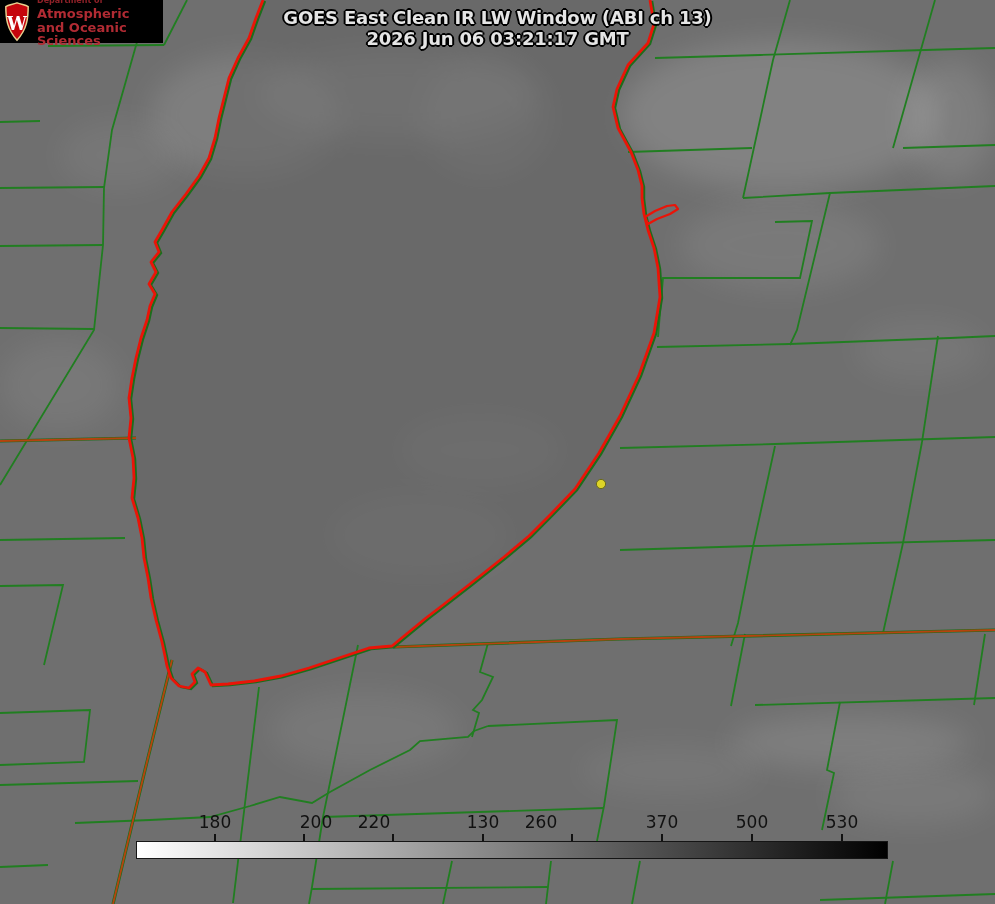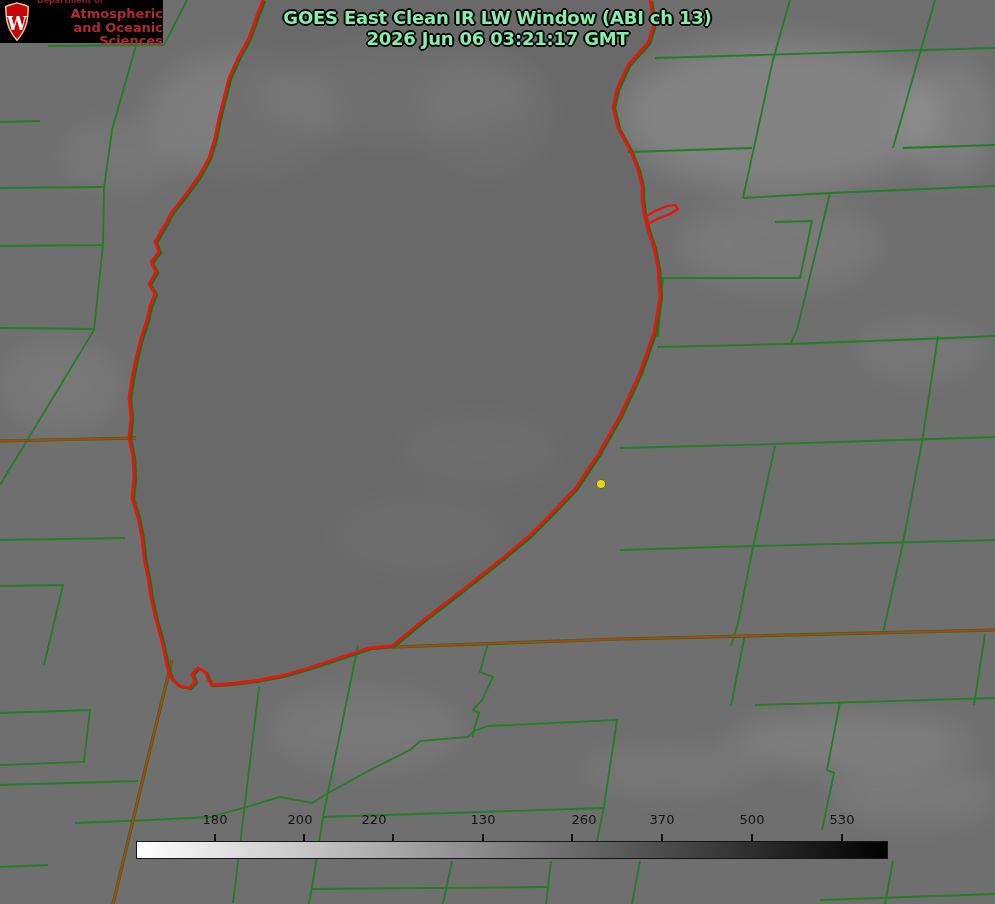--- a/index.html
+++ b/index.html
@@ -11,37 +11,37 @@
   .cloud{position:absolute;border-radius:50%;background:#ffffff;filter:blur(14px);}
   #maplines{position:absolute;left:0;top:0;}
   
   #logo{
     position:absolute;left:0;top:0;width:163px;height:43px;background:#000;
     display:flex;align-items:center;
   }
   #crest{margin-left:3px;flex:0 0 auto;}
   #logo-text{margin-left:6px;line-height:1;}
   .logo-dept{display:block;font-size:8px;color:#8f2128;font-weight:bold;margin-bottom:2px;}
-  .logo-line{display:block;font-size:13px;color:#b12b33;font-weight:bold;margin-top:1px;letter-spacing:0;text-align:right;}
+  .logo-line{display:block;font-size:13px;color:#b12b33;font-weight:bold;margin-top:1px;letter-spacing:0;}
   
   #title{
     position:absolute;left:0;top:7px;width:100%;text-align:center;
-    color:#86efac;font-weight:bold;font-size:18px;line-height:21px;letter-spacing:-0.2px;
+    color:#e5e5e5;font-weight:bold;font-size:18px;line-height:21px;letter-spacing:-0.2px;
     text-shadow:-2px 0 0 #000,2px 0 0 #000,0 -2px 0 #000,0 2px 0 #000,
                 -1px -1px 0 #000,1px 1px 0 #000,1px -1px 0 #000,-1px 1px 0 #000;
   }
   
   #colorbar-bar{
     position:absolute;left:136px;top:841px;width:752px;height:18px;
     box-sizing:border-box;border:1px solid #151515;
     background:linear-gradient(to right,#ffffff,#000000);
   }
   .cb-label{
     position:absolute;top:812px;transform:translateX(-50%);
-    font-size:13px;color:#111;white-space:nowrap;
+    font-size:17px;color:#111;white-space:nowrap;
   }
   .cb-tick{position:absolute;top:834px;width:2px;height:7px;background:#111;}
 </style>
 </head>
 <body>
 
 <div id="stage">
 
   <div class="cloud" style="left:150px;top:55px;width:190px;height:120px;opacity:.10"></div>
   <div class="cloud" style="left:255px;top:50px;width:280px;height:90px;opacity:.10"></div>
@@ -149,24 +149,24 @@
     </div>
   </div>
 
   <div id="title">
     <div>GOES East Clean IR LW Window (ABI ch 13)</div>
     <div>2026 Jun 06 03:21:17 GMT</div>
   </div>
 
   <div>
     <span class="cb-label" style="left:215px">180</span>
-    <span class="cb-label" style="left:300px">200</span>
+    <span class="cb-label" style="left:316px">200</span>
     <span class="cb-label" style="left:374px">220</span>
     <span class="cb-label" style="left:483px">130</span>
-    <span class="cb-label" style="left:584px">260</span>
+    <span class="cb-label" style="left:541px">260</span>
     <span class="cb-label" style="left:662px">370</span>
     <span class="cb-label" style="left:752px">500</span>
     <span class="cb-label" style="left:842px">530</span>
 
     <div class="cb-tick" style="left:214px"></div>
     <div class="cb-tick" style="left:303px"></div>
     <div class="cb-tick" style="left:392px"></div>
     <div class="cb-tick" style="left:482px"></div>
     <div class="cb-tick" style="left:571px"></div>
     <div class="cb-tick" style="left:661px"></div>

